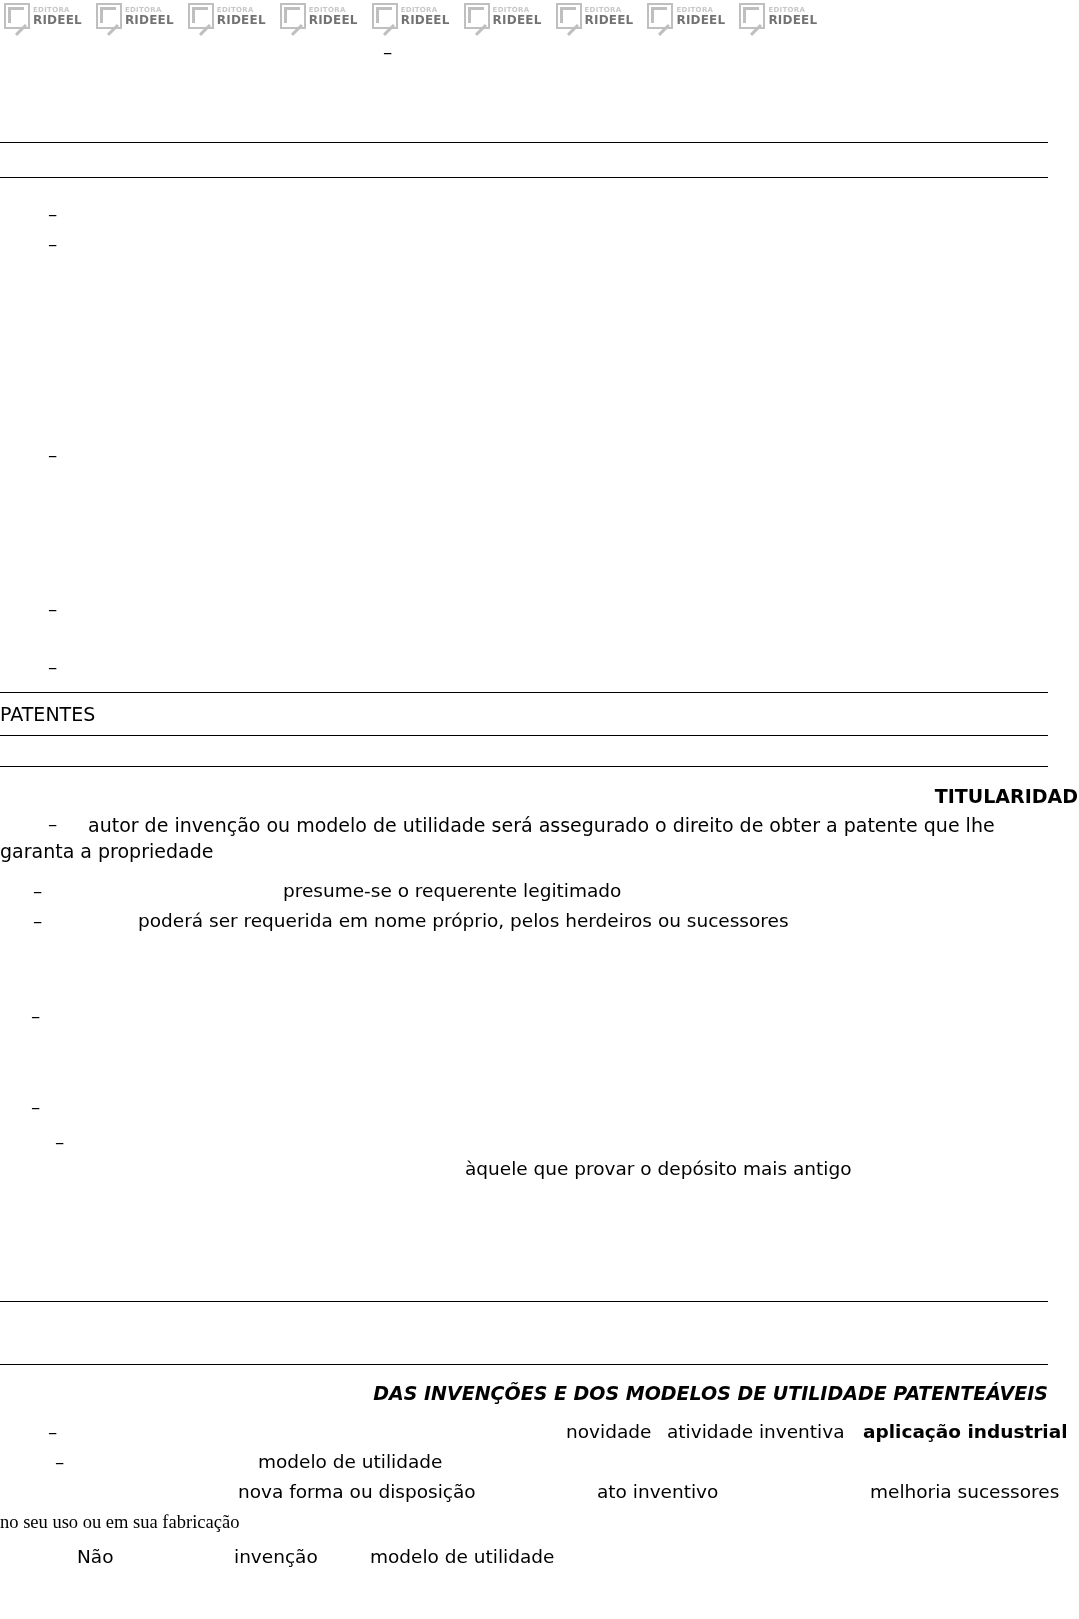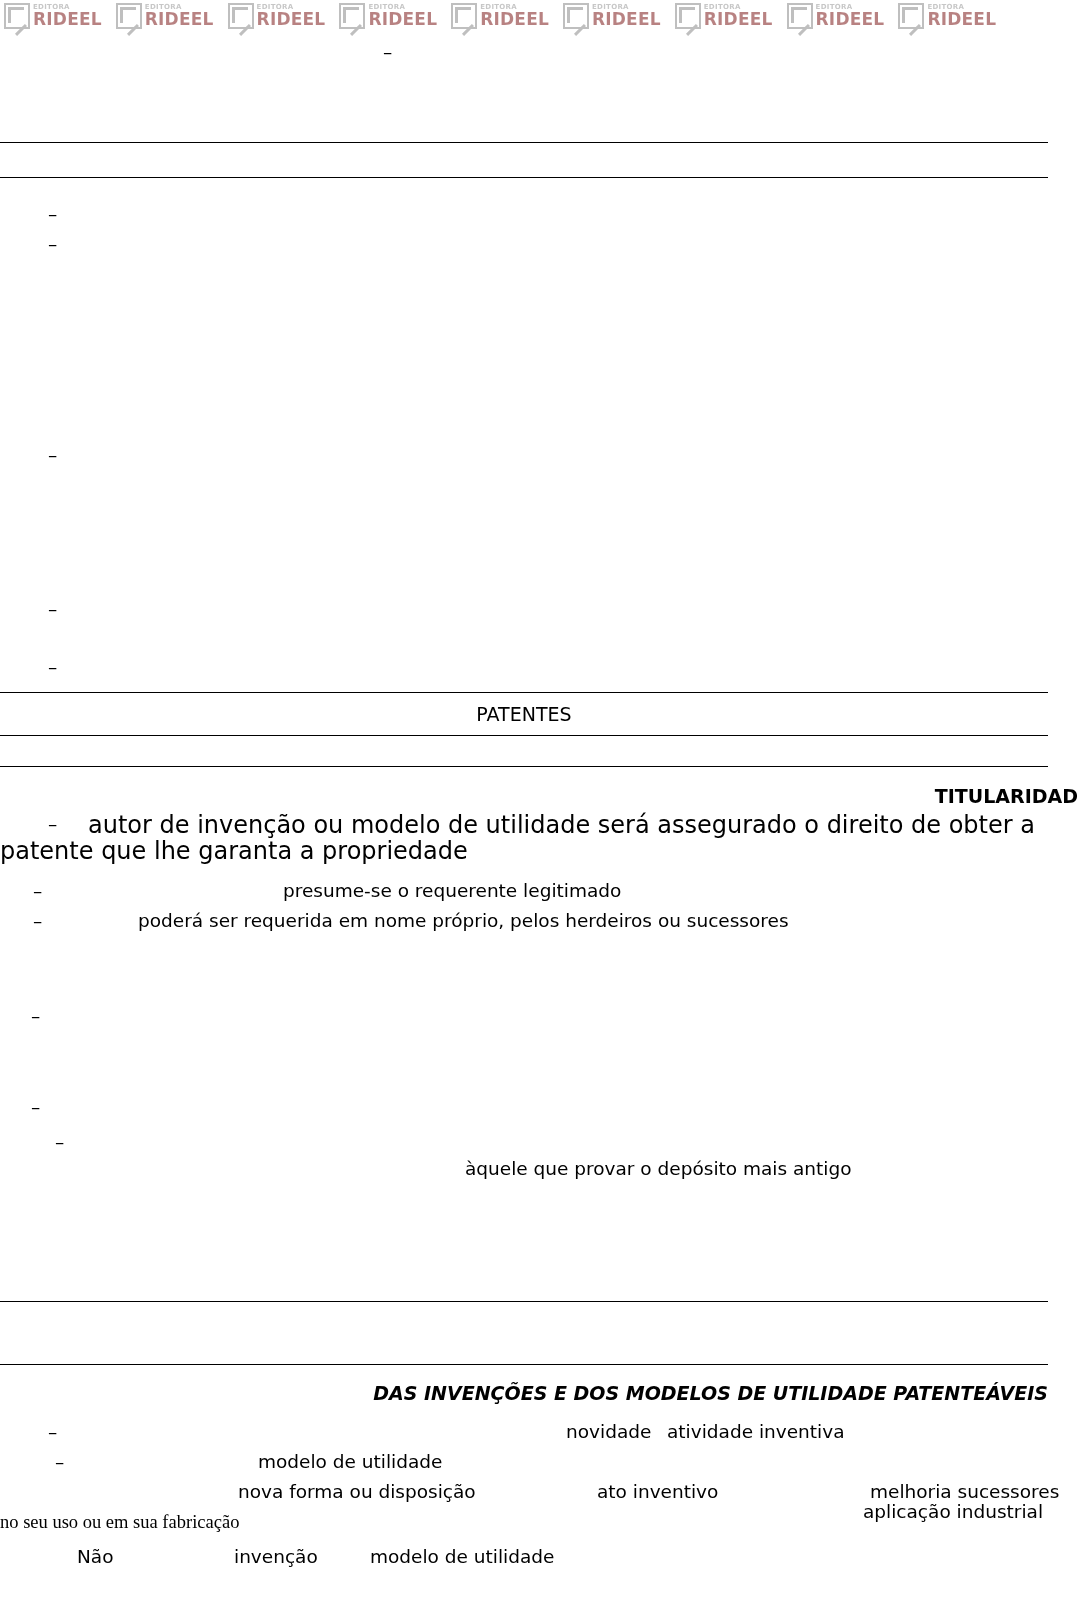--- a/index.html
+++ b/index.html
@@ -71,23 +71,23 @@
     flex-direction: column;
     line-height: 1;
   }
   .wm-top {
     font-size: 7px;
     letter-spacing: 0.3px;
     color: #9a9a9a;
     font-weight: bold;
   }
   .wm-bot {
-    font-size: 17px;
+    font-size: 12px;
     letter-spacing: 0.2px;
-    color: #7f1d1d;
+    color: #000000;
     font-weight: bold;
   }
 
   
   .rule {
     position: absolute;
     left: 0;
     width: 1048px;
     height: 1px;
     background: #000000;
@@ -105,35 +105,34 @@
     position: absolute;
     font-size: 18.5px;
     line-height: 24px;
     color: #000;
   }
   .italic { font-style: italic; }
   .center-head {
     position: absolute;
     width: 1048px;
     left: 0;
-    text-align: center;
     font-size: 19px;
   }
   .right-head {
     position: absolute;
     width: 1048px;
     left: 0;
     text-align: right;
     font-size: 19px;
     font-weight: bold;
   }
   .wrapline {
     position: absolute;
     white-space: normal;
-    font-size: 24px;
+    font-size: 19px;
     line-height: 26px;
   }
 </style>
 </head>
 <body>
 
 <div class="page">
 
   <div class="wm-strip" id="wm-strip">
       <div class="wm">
@@ -235,21 +234,21 @@
   <div class="txt" style="left:465px; top:1157px;">àquele que provar o depósito mais antigo</div>
 
   <div class="rule" style="top:1301px;"></div>
   <div class="rule" style="top:1364px;"></div>
 
   <div class="right-head italic" style="top:1382px;">DAS INVENÇÕES E DOS MODELOS DE UTILIDADE PATENTEÁVEIS</div>
 
   <div class="dash" style="left:48px; top:1420px;">–</div>
   <div class="txt" style="left:566px; top:1420px;">novidade</div>
   <div class="txt" style="left:667px; top:1420px;">atividade inventiva</div>
-  <div class="txt" style="left:863px; top:1500px;">aplicação industrial</div>
+  <div class="txt" style="left:863px; top:1420px;font-weight:bold;">aplicação industrial</div>
 
   <div class="dash" style="left:55px; top:1450px;">–</div>
   <div class="txt" style="left:258px; top:1450px;">modelo de utilidade</div>
 
   <div class="txt" style="left:238px; top:1480px;">nova forma ou disposição</div>
   <div class="txt" style="left:597px; top:1480px;">ato inventivo</div>
   <div class="txt" style="left:870px; top:1480px;">melhoria sucessores</div>
   <div class="txt" style="left:0px; top:1510px;font-family:Liberation Serif, serif;">no seu uso ou em sua fabricação</div>
 
   <div class="txt" style="left:77px; top:1545px;">Não</div>

